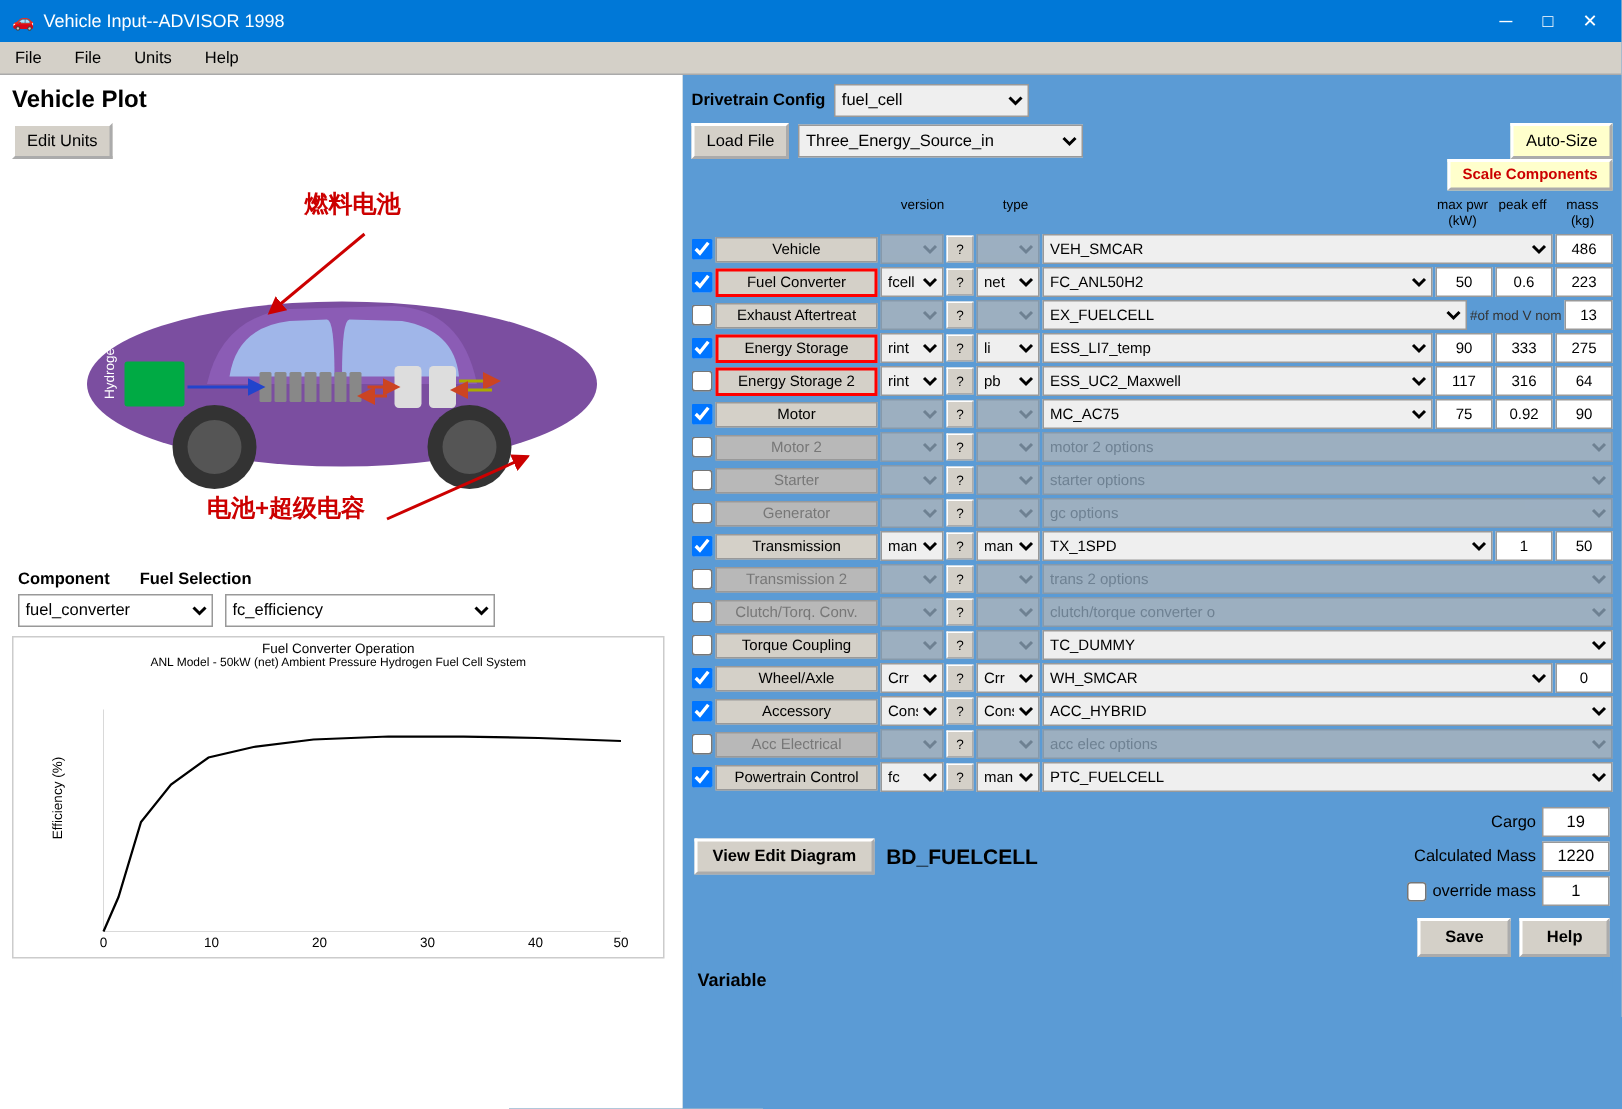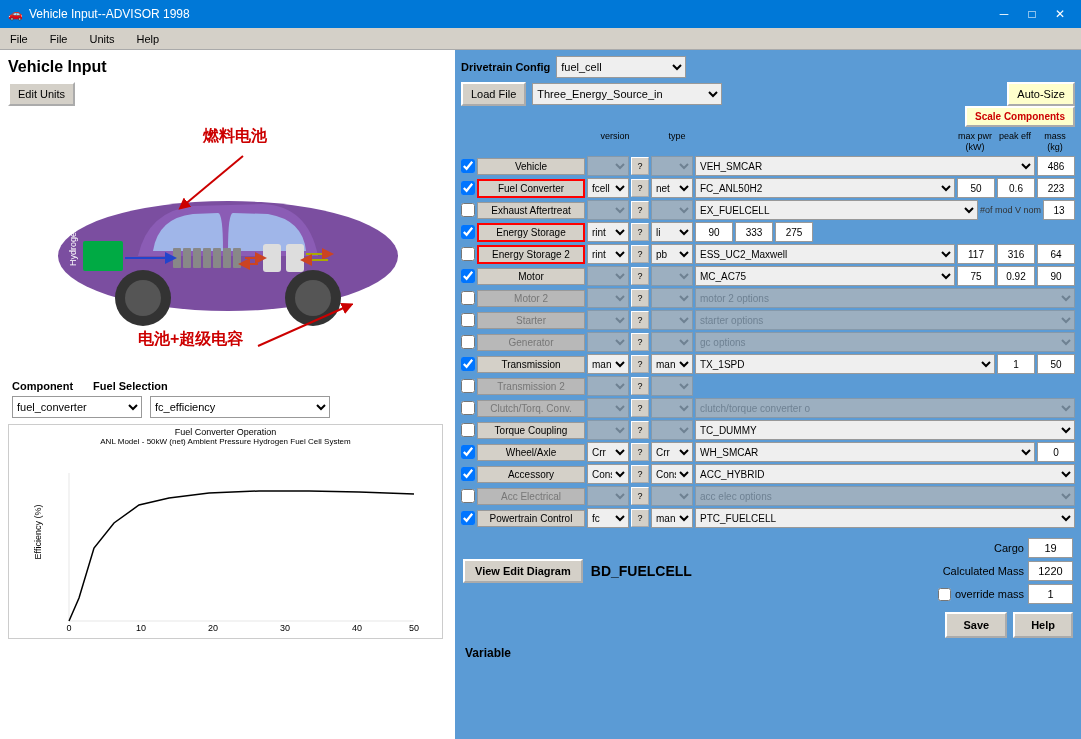--- a/index.html
+++ b/index.html
@@ -216,21 +216,21 @@
 <div class="menu-bar">
   <span class="menu-item">File</span>
   <span class="menu-item">File</span>
   <span class="menu-item">Units</span>
   <span class="menu-item">Help</span>
 </div>
 
 <div class="main-content">
 
   <div class="left-panel">
-    <div class="left-panel-title">Vehicle Input</div>
+    <div class="left-panel-title">Vehicle Plot</div>
 
     <div style="position:absolute; top:32px; left:8px;">
       <button class="btn">Edit Units</button>
     </div>
 
     <div class="car-area" style="margin-top:20px;">
 
       <div style="position:absolute; top:30px; left:195px; color:#cc0000; font-size:16px; font-weight:bold;">燃料电池</div>
 
       <svg style="position:absolute; top:55px; left:165px; width:80px; height:60px;">
@@ -422,20 +422,21 @@
           <select style="height: 20px; font-size: 10px; flex: 1 1 0%; border: 1px solid rgb(153, 153, 153); min-width: 80px;"><option>EX_FUELCELL</option></select>
           <div style="font-size: 9px; color: rgb(51, 51, 51); white-space: nowrap;">#of mod V nom</div>
           <input type="text" value="13" style="width: 32px; height: 20px; font-size: 10px; border: 1px solid rgb(153, 153, 153); text-align: center;">
         </div>
         <div style="display: flex; align-items: center; margin-bottom: 2px; gap: 2px;">
           <input type="checkbox" checked="" style="width: 14px; height: 14px; flex-shrink: 0;">
           <div style="width: 108px; text-align: center; background: rgb(212, 208, 200); border: 2px solid red; padding: 2px 3px; font-size: 10px; flex-shrink: 0;">Energy Storage</div>
           <select style="height: 20px; font-size: 10px; width: 42px; border: 1px solid rgb(153, 153, 153);"><option>rint</option></select>
           <button style="background: rgb(212, 208, 200); border: 1px outset rgb(255, 255, 255); width: 18px; height: 18px; font-size: 9px; cursor: pointer; flex-shrink: 0;">?</button>
           <select style="height: 20px; font-size: 10px; width: 42px; border: 1px solid rgb(153, 153, 153);"><option>li</option></select>
+          <select style="height: 20px; font-size: 10px; flex: 1 1 0%; border: 1px solid rgb(153, 153, 153); min-width: 80px;"><option>ESS_LI7_temp</option></select>
           <input type="text" value="90" style="width: 38px; height: 20px; font-size: 10px; border: 1px solid rgb(153, 153, 153); text-align: center;">
           <input type="text" value="333" style="width: 38px; height: 20px; font-size: 10px; border: 1px solid rgb(153, 153, 153); text-align: center;">
           <input type="text" value="275" style="width: 38px; height: 20px; font-size: 10px; border: 1px solid rgb(153, 153, 153); text-align: center;">
         </div>
         <div style="display: flex; align-items: center; margin-bottom: 2px; gap: 2px;">
           <input type="checkbox" style="width: 14px; height: 14px; flex-shrink: 0;">
           <div style="width: 108px; text-align: center; background: rgb(212, 208, 200); border: 2px solid red; padding: 2px 3px; font-size: 10px; flex-shrink: 0;">Energy Storage 2</div>
           <select style="height: 20px; font-size: 10px; width: 42px; border: 1px solid rgb(153, 153, 153);"><option>rint</option></select>
           <button style="background: rgb(212, 208, 200); border: 1px outset rgb(255, 255, 255); width: 18px; height: 18px; font-size: 9px; cursor: pointer; flex-shrink: 0;">?</button>
           <select style="height: 20px; font-size: 10px; width: 42px; border: 1px solid rgb(153, 153, 153);"><option>pb</option></select>
@@ -488,20 +489,21 @@
           <select style="height: 20px; font-size: 10px; flex: 1 1 0%; border: 1px solid rgb(153, 153, 153); min-width: 80px;"><option>TX_1SPD</option></select>
           <input type="text" value="1" style="width: 38px; height: 20px; font-size: 10px; border: 1px solid rgb(153, 153, 153); text-align: center;">
           <input type="text" value="50" style="width: 38px; height: 20px; font-size: 10px; border: 1px solid rgb(153, 153, 153); text-align: center;">
         </div>
         <div style="display: flex; align-items: center; margin-bottom: 2px; gap: 2px;">
           <input type="checkbox" style="width: 14px; height: 14px; flex-shrink: 0;">
           <div style="width: 108px; text-align: center; background: rgb(184, 184, 184); border: 1px solid rgb(153, 153, 153); padding: 2px 3px; font-size: 10px; color: rgb(119, 119, 119); flex-shrink: 0;">Transmission 2</div>
           <select disabled="" style="height: 20px; font-size: 10px; width: 42px; border: 1px solid rgb(153, 153, 153); background: rgb(184, 184, 184); color: rgb(119, 119, 119);"></select>
           <button style="background: rgb(212, 208, 200); border: 1px outset rgb(255, 255, 255); width: 18px; height: 18px; font-size: 9px; cursor: pointer; flex-shrink: 0;">?</button>
           <select disabled="" style="height: 20px; font-size: 10px; width: 42px; border: 1px solid rgb(153, 153, 153); background: rgb(184, 184, 184); color: rgb(119, 119, 119);"></select>
+          <select disabled="" style="height: 20px; font-size: 10px; flex: 1 1 0%; border: 1px solid rgb(153, 153, 153); min-width: 80px; background: rgb(184, 184, 184); color: rgb(119, 119, 119);"><option>trans 2 options</option></select>
         </div>
         <div style="display: flex; align-items: center; margin-bottom: 2px; gap: 2px;">
           <input type="checkbox" style="width: 14px; height: 14px; flex-shrink: 0;">
           <div style="width: 108px; text-align: center; background: rgb(184, 184, 184); border: 1px solid rgb(153, 153, 153); padding: 2px 3px; font-size: 10px; color: rgb(119, 119, 119); flex-shrink: 0;">Clutch/Torq. Conv.</div>
           <select disabled="" style="height: 20px; font-size: 10px; width: 42px; border: 1px solid rgb(153, 153, 153); background: rgb(184, 184, 184); color: rgb(119, 119, 119);"></select>
           <button style="background: rgb(212, 208, 200); border: 1px outset rgb(255, 255, 255); width: 18px; height: 18px; font-size: 9px; cursor: pointer; flex-shrink: 0;">?</button>
           <select disabled="" style="height: 20px; font-size: 10px; width: 42px; border: 1px solid rgb(153, 153, 153); background: rgb(184, 184, 184); color: rgb(119, 119, 119);"></select>
           <select disabled="" style="height: 20px; font-size: 10px; flex: 1 1 0%; border: 1px solid rgb(153, 153, 153); min-width: 80px; background: rgb(184, 184, 184); color: rgb(119, 119, 119);"><option>clutch/torque converter o</option></select>
         </div>
         <div style="display: flex; align-items: center; margin-bottom: 2px; gap: 2px;">

